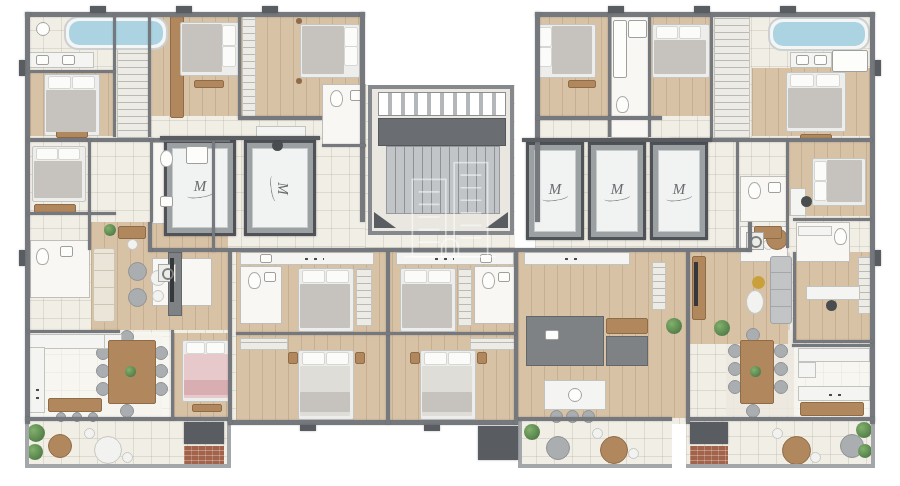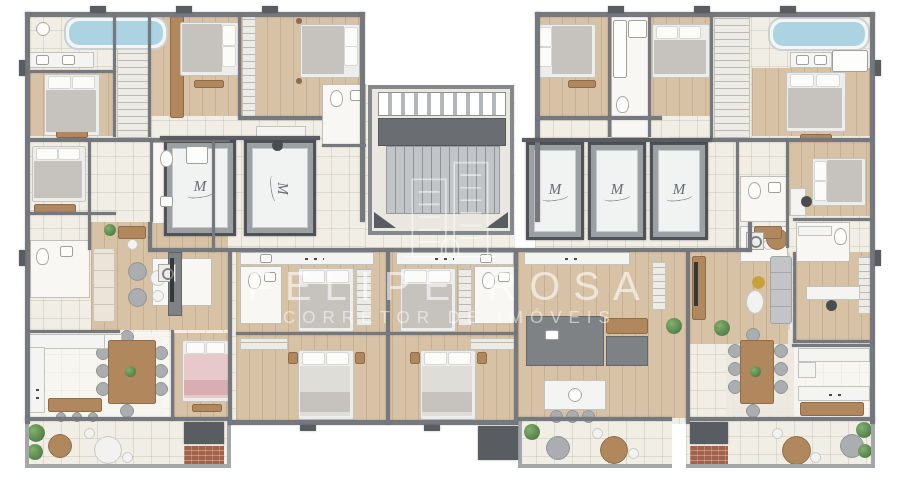--- a/index.html
+++ b/index.html
@@ -464,17 +464,15 @@
     <svg class="wm-logo" width="110" height="115" viewBox="0 0 100 110">
       <g fill="none" stroke="rgba(255,255,255,0.5)" stroke-width="1.6">
         <rect x="14" y="30" width="32" height="74"></rect>
         <rect x="54" y="14" width="32" height="90"></rect>
         <path d="M20 42h20M20 54h20M20 66h20M20 78h20M20 90h20"></path>
         <path d="M60 26h20M60 38h20M60 50h20M60 62h20M60 74h20M60 86h20"></path>
         <path d="M42 104v-9a8 8 0 0 1 16 0v9"></path>
         <path d="M6 104h88"></path>
       </g>
     </svg>
-    <div class="wm-title">FELIPE ROSA</div>
-    <div class="wm-sub">CORRETOR DE IMÓVEIS</div>
   </div>
 
 </div>
 
 </body></html>

